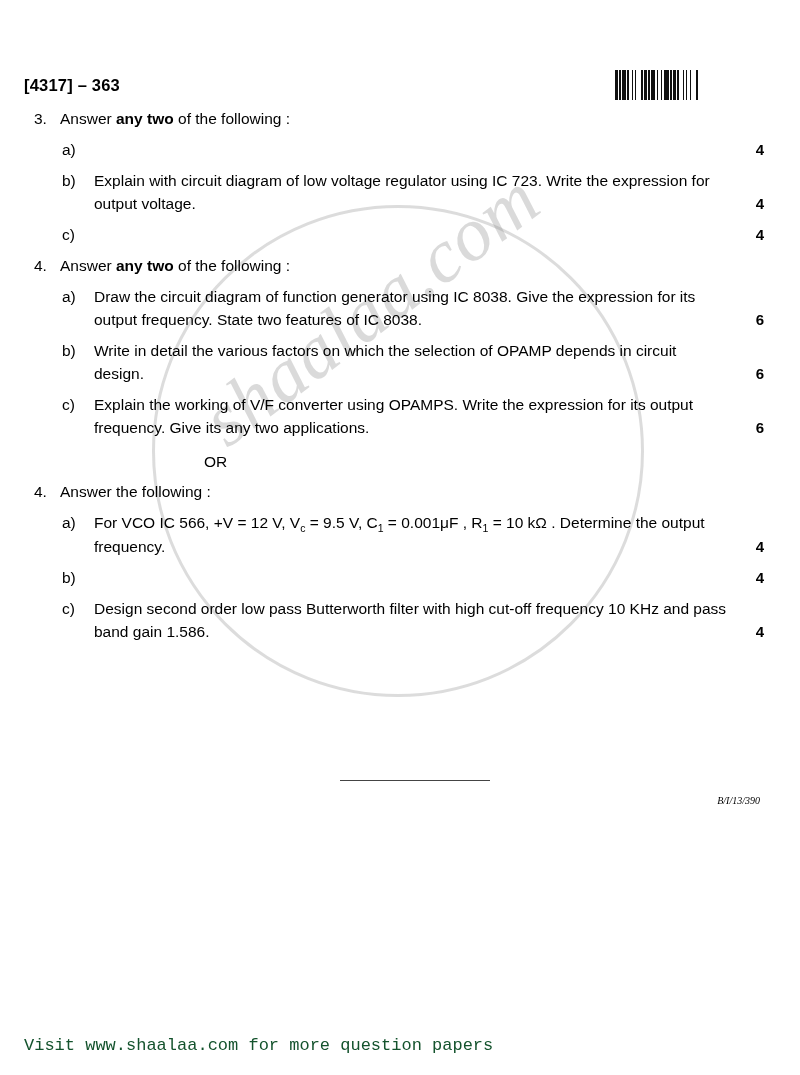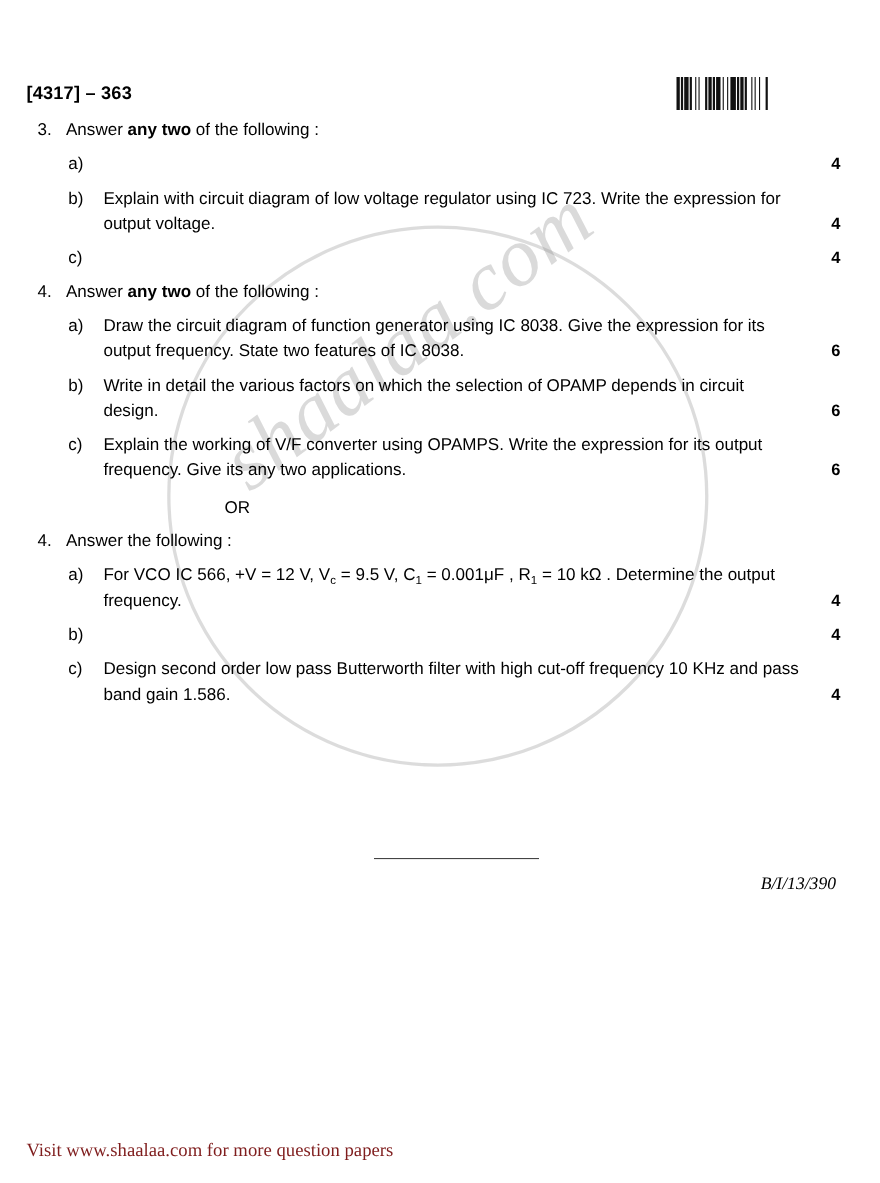--- a/index.html
+++ b/index.html
@@ -162,33 +162,33 @@
     left: 340px;
     top: 780px;
     width: 150px;
     border-top: 1px solid #444;
     z-index: 10;
   }
   .footer-code {
     position: absolute;
     right: 40px;
     top: 795px;
-    font-size: 16px;
+    font-size: 10px;
     font-style: italic;
     font-family: "Liberation Serif", serif;
     z-index: 10;
   }
 
   .site-footer {
     position: absolute;
     left: 24px;
     top: 1036px;
     font-size: 17px;
-    font-family: Liberation Serif, serif;
-    color: #7f1d1d;
+    font-family: Liberation Mono, monospace;
+    color: #14532d;
   }
 </style>
 </head>
 <body>
 
 <div class="page">
 
   <div class="header">
     <div class="paper-code">[4317] – 363</div>
     <div class="barcode" id="barcode">

